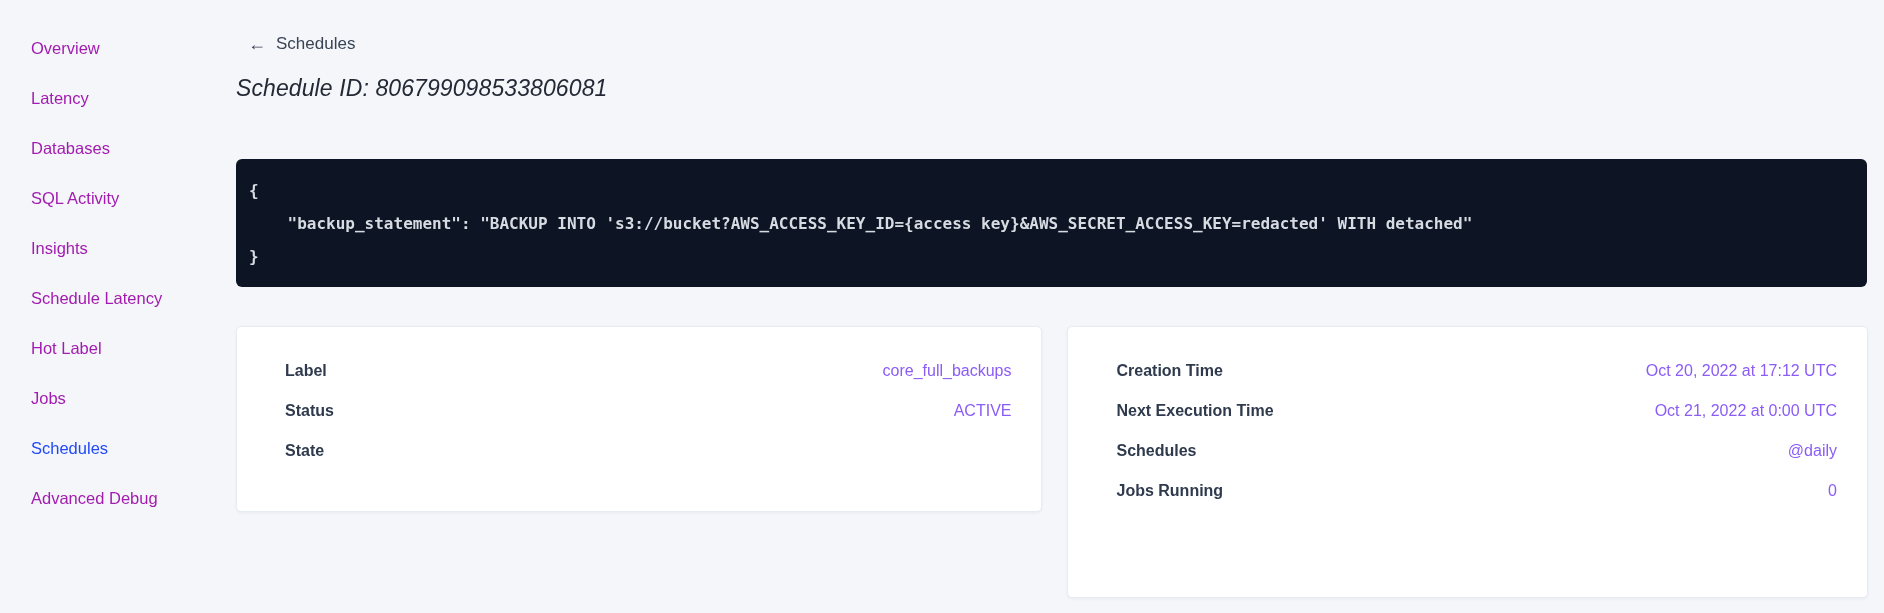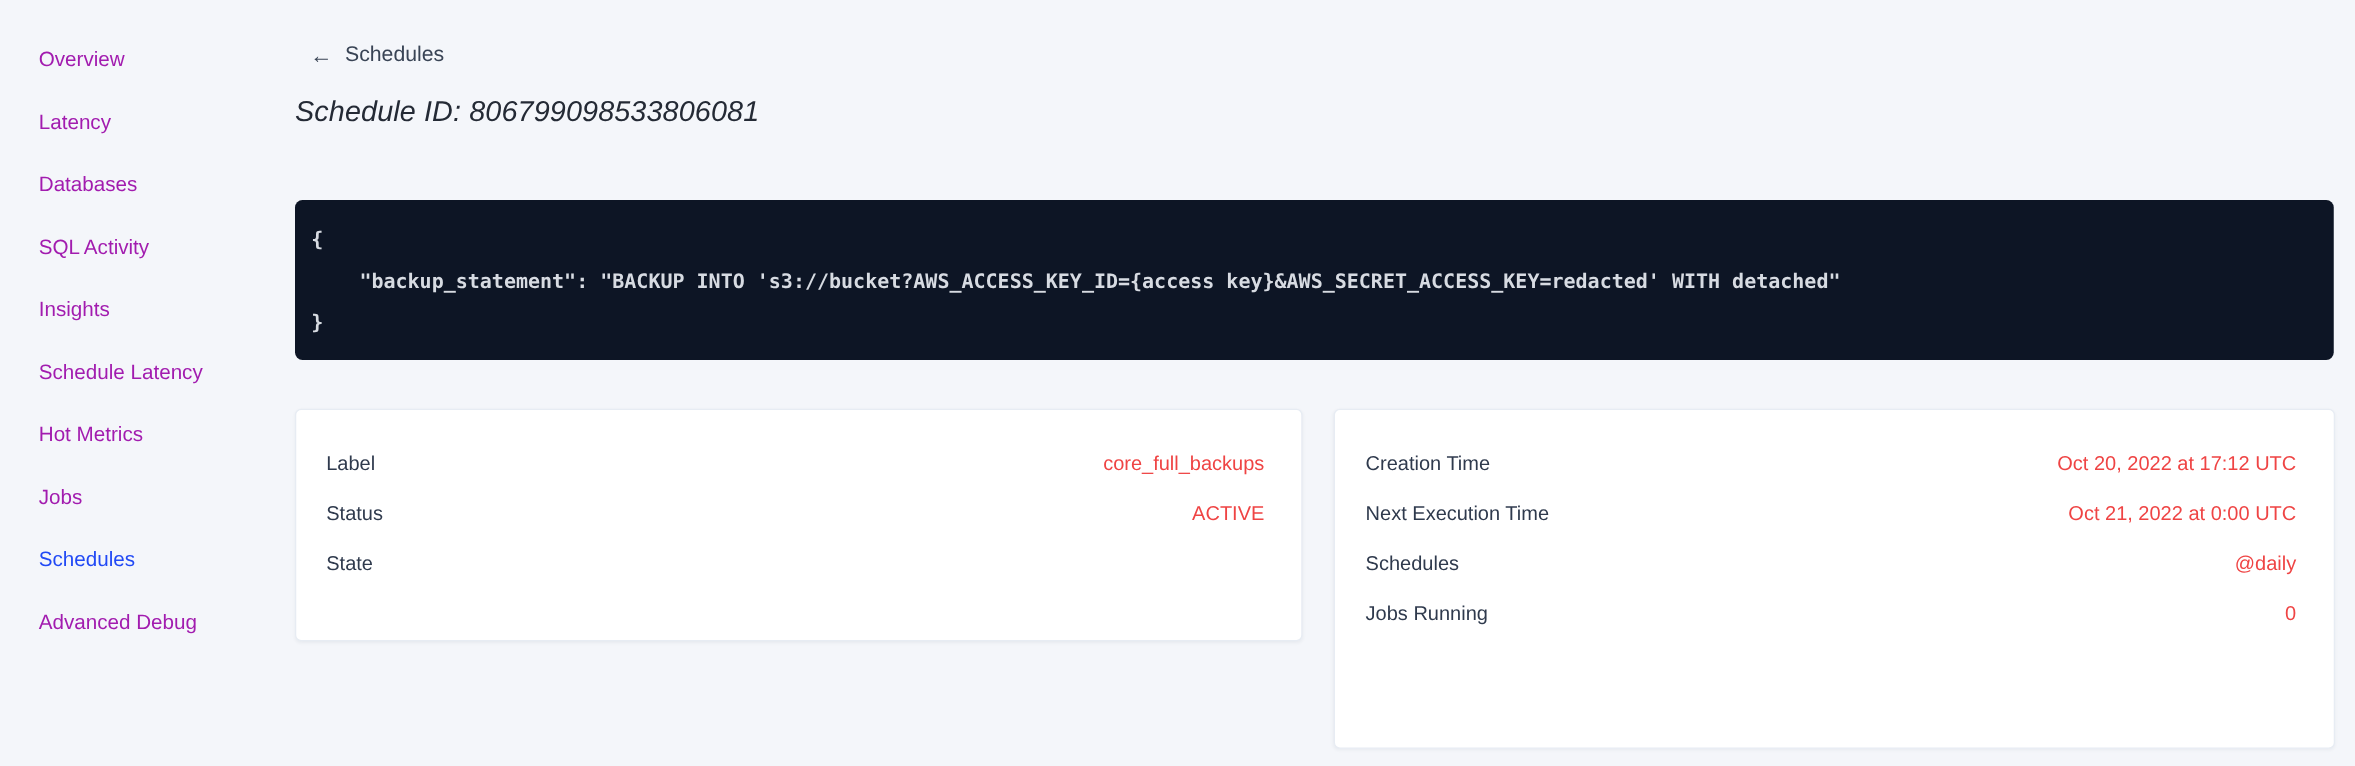--- a/index.html
+++ b/index.html
@@ -56,22 +56,22 @@
     box-shadow: 0 1px 3px rgba(38,47,64,0.06);
     padding: 24px 30px 36px 24px;
   }
   .card-left  { width: 810px; height: 186px; }
   .card-right { width: 804px; height: 272px; }
 
   .kv-row {
     display: flex; justify-content: space-between; align-items: center;
     padding: 11px 0; font-size: 16px;
   }
-  .kv-label { font-weight: 400; color: #2f3a4d; }
-  .kv-value { color: #ef4444; text-align: right; }
+  .kv-label { font-weight: 700; color: #2f3a4d; margin-left: 24px; }
+  .kv-value { color: #8b5cf6; text-align: right; }
 </style>
 </head>
 <body>
 
 <div class="layout">
 
   <nav class="sidebar">
     <div class="nav-item">
         <span>Overview</span>
       </div>
@@ -84,21 +84,21 @@
     <div class="nav-item">
         <span>SQL Activity</span>
       </div>
     <div class="nav-item">
         <span>Insights</span>
       </div>
     <div class="nav-item">
         <span>Schedule Latency</span>
       </div>
     <div class="nav-item">
-        <span>Hot Metrics</span>
+        <span>Hot Label</span>
       </div>
     <div class="nav-item">
         <span>Jobs</span>
       </div>
     <div class="nav-item active">
         <span>Schedules</span>
       </div>
     <div class="nav-item">
         <span>Advanced Debug</span>
       </div>

